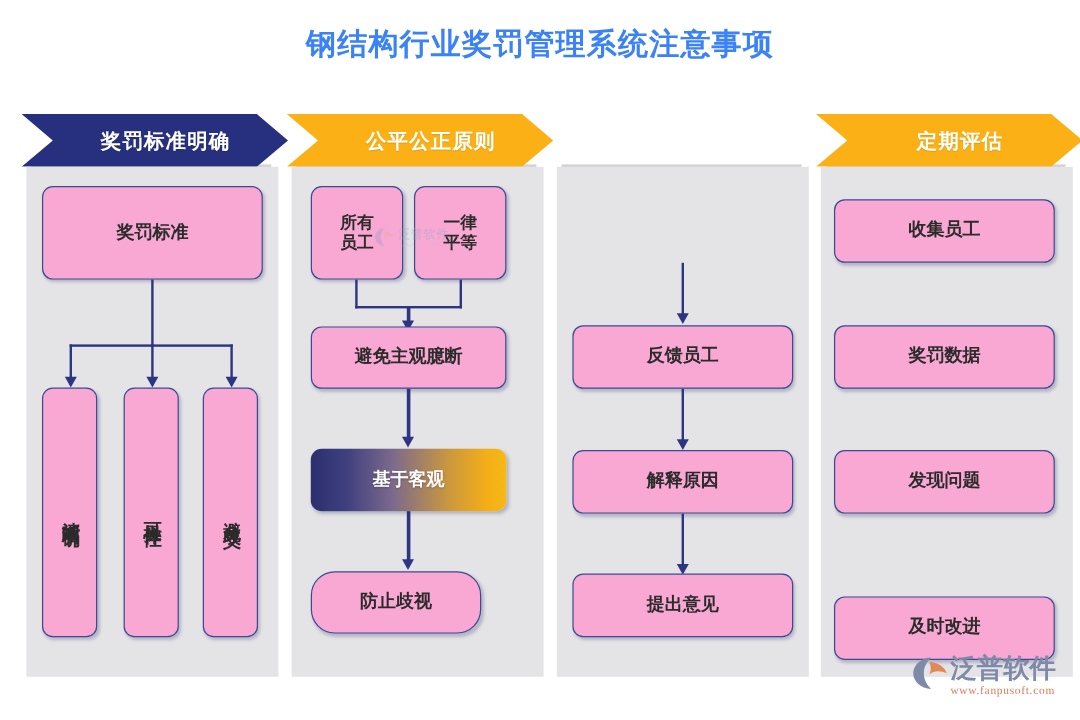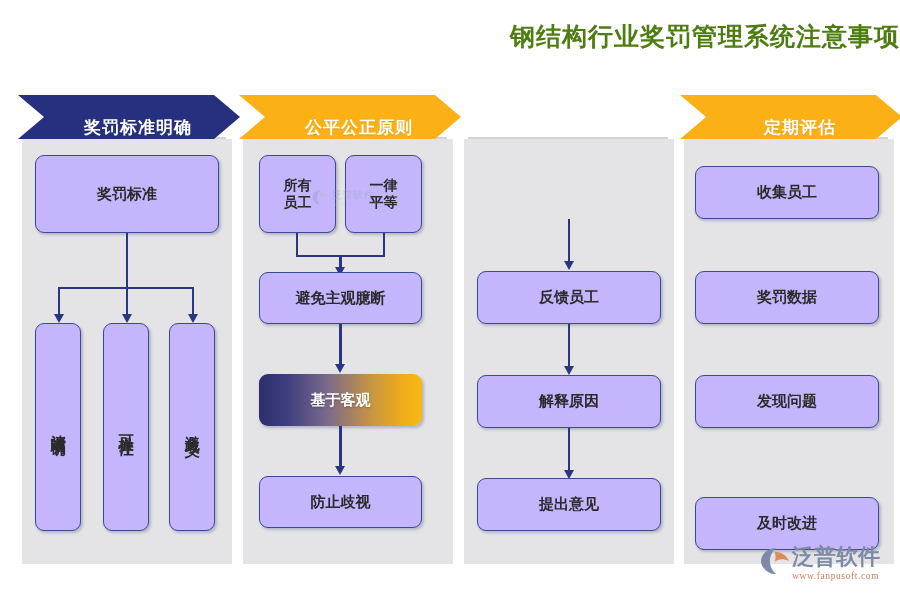--- a/index.html
+++ b/index.html
@@ -9,33 +9,33 @@
     background:#ffffff;
     font-family:"Liberation Sans","DejaVu Sans",sans-serif;
     overflow:hidden;
     position:relative;
   }
   .canvas{position:relative;width:900px;height:600px;}
 
   
   .page-title{
     position:absolute;left:0;top:20px;width:900px;
-    text-align:right;
+    text-align:center;
     font-size:25px;font-weight:bold;
-    color:#4d7c0f;
+    color:#3b82f6;
     letter-spacing:1px;
     white-space:nowrap;
   }
 
   
   .chev{
     position:absolute;
     height:44px;
     top:95px;
-    display:flex;align-items:flex-end;justify-content:center;
+    display:flex;align-items:center;justify-content:center;
     clip-path:polygon(0 0, calc(100% - 26px) 0, 100% 50%, calc(100% - 26px) 100%, 0 100%, 26px 50%);
     box-sizing:border-box;
     padding-left:18px;
   }
   .chev.first{
     clip-path:polygon(0 0, calc(100% - 26px) 0, 100% 50%, calc(100% - 26px) 100%, 0 100%, 26px 50%);
   }
   .chev-label{
     font-size:17px;font-weight:bold;color:#ffffff;
     letter-spacing:1px;white-space:nowrap;
@@ -51,21 +51,21 @@
     position:absolute;
     top:139px;
     height:425px;
     background:#e4e4e6;
   }
 
   
   .node{
     position:absolute;
     box-sizing:border-box;
-    background:#c4b5fd;
+    background:#f9a8d4;
     border:1.6px solid #3c4a93;
     border-radius:9px;
     display:flex;align-items:center;justify-content:center;
     text-align:center;
     color:#2b2b2b;
     font-weight:bold;
     font-size:15px;
     line-height:1.22;
     box-shadow:1.5px 2px 2.5px rgba(60,70,120,0.28);
   }
@@ -203,21 +203,21 @@
   <div class="conn v" style="left:339.3px;top:324px;height:42px;"></div>
   <div class="arrowhead" style="left:335px;top:364px;"></div>
 
   <div class="node grad" style="left:259px;top:374px;width:163px;height:52px;">
     <span>基于客观</span>
   </div>
 
   <div class="conn v" style="left:339.3px;top:426px;height:42px;"></div>
   <div class="arrowhead" style="left:335px;top:466px;"></div>
 
-  <div class="node" style="left:259px;top:476px;width:163px;height:52px;">
+  <div class="node" style="left:259px;top:476px;width:142px;height:52px;border-radius:20px;">
     <span>防止歧视</span>
   </div>
 
   <div class="conn v" style="left:567.8px;top:219px;height:44px;"></div>
   <div class="arrowhead" style="left:563.5px;top:261px;"></div>
 
   <div class="node" style="left:477px;top:271px;width:184px;height:53px;">
     <span>反馈员工</span>
   </div>
   <div class="conn v" style="left:567.8px;top:324px;height:44px;"></div>

